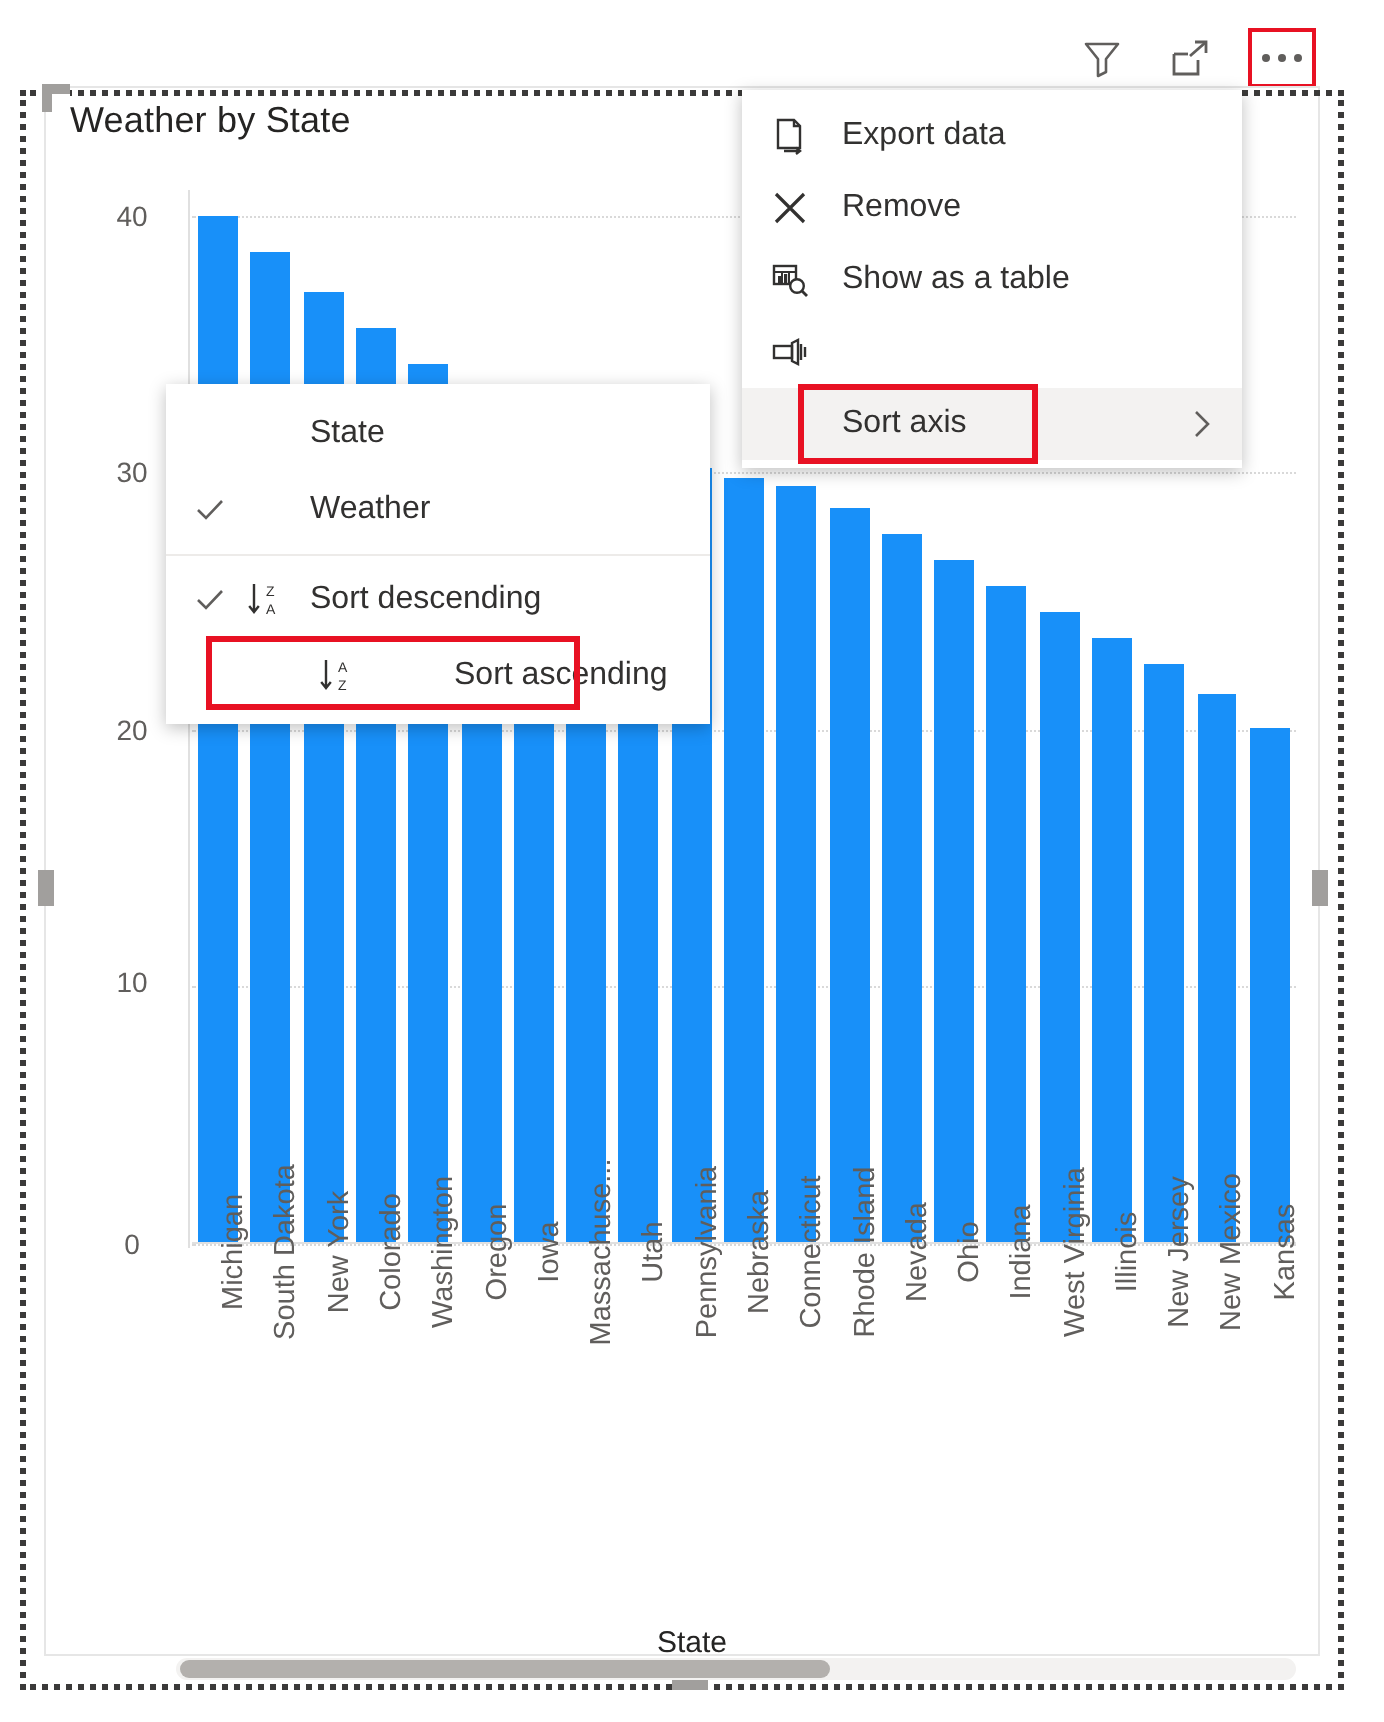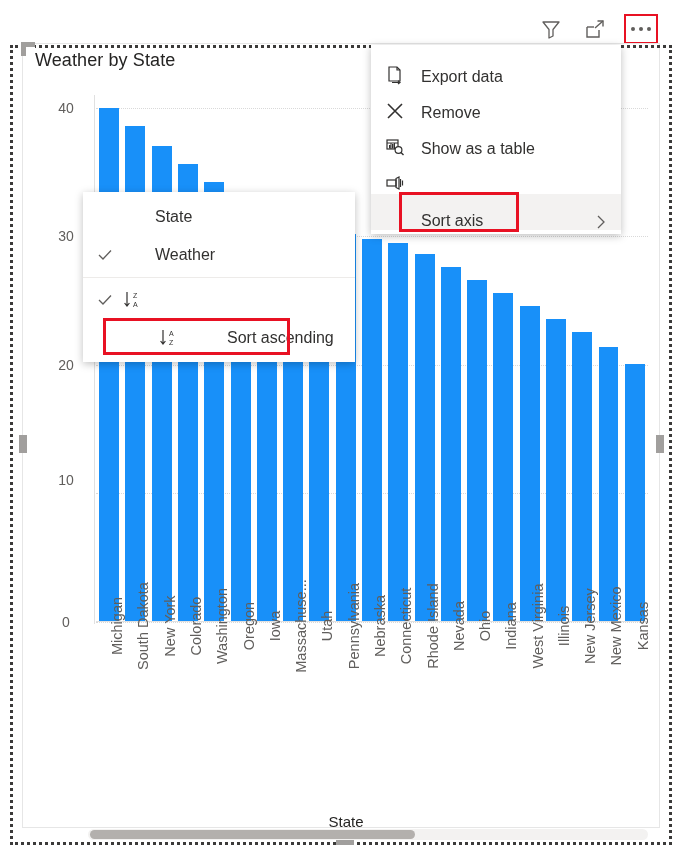--- a/index.html
+++ b/index.html
@@ -253,21 +253,21 @@
     left: 371px;
     top: 45px;
     width: 250px;
     background: #ffffff;
     box-shadow: 0 2px 8px rgba(0,0,0,0.25);
     padding: 5px 0 4px 0;
     box-sizing: border-box;
   }
   .mi {
     display: flex;
-    align-items: flex-end;
+    align-items: center;
     height: 36px;
     padding: 0 12px 0 14px;
     font-size: 16px;
     color: #323130;
     position: relative;
     box-sizing: border-box;
   }
   .mi.hover { background: #f3f2f1; }
   .mi .mi-icon {
     width: 30px;
@@ -349,21 +349,21 @@
   <div class="handle h-left"></div>
   <div class="handle h-right"></div>
   <div class="handle h-bottom"></div>
   <div class="corner-handle"></div>
 
   <div class="visual-title">Weather by State</div>
 
   <div class="y-axis-line"></div>
   <div class="ylabels" id="ylabels">
       <div class="ytick" style="top: 527px;">0</div>
-      <div class="ytick" style="top: 385px;">10</div>
+      <div class="ytick" style="top: 396px;">10</div>
       <div class="ytick" style="top: 269.927px;">20</div>
       <div class="ytick" style="top: 141.39px;">30</div>
       <div class="ytick" style="top: 12.8537px;">40</div>
     </div>
   <div class="y-title">Weather</div>
 
   <div class="plot">
     <div id="grid">
         <div class="gridline" style="top: 527px;"></div>
         <div class="gridline" style="top: 398.463px;"></div>
@@ -591,20 +591,21 @@
           <path d="M2 8 L6 12 L14 3.5" fill="none" stroke="#605e5c" stroke-width="1.3"></path>
         </svg>
       </span>
       <span class="sort-icon">
         <svg class="icon-svg" width="22" height="22" viewBox="0 0 22 22">
           <path d="M4 3 V17 M1.6 14 L4 17 L6.4 14" fill="none" stroke="#323130" stroke-width="1.2"></path>
           <text x="10" y="9" font-size="7" fill="#323130" font-family="Liberation Sans, sans-serif">Z</text>
           <text x="10" y="18" font-size="7" fill="#323130" font-family="Liberation Sans, sans-serif">A</text>
         </svg>
       </span>
+      <span class="smi-label">Sort descending</span>
     </div>
 
     <div class="smi" style="position:relative;gap:36px;">
       <span class="check"></span>
       <span class="sort-icon">
         <svg class="icon-svg" width="22" height="22" viewBox="0 0 22 22">
           <path d="M4 3 V17 M1.6 14 L4 17 L6.4 14" fill="none" stroke="#323130" stroke-width="1.2"></path>
           <text x="10" y="9" font-size="7" fill="#323130" font-family="Liberation Sans, sans-serif">A</text>
           <text x="10" y="18" font-size="7" fill="#323130" font-family="Liberation Sans, sans-serif">Z</text>
         </svg>

